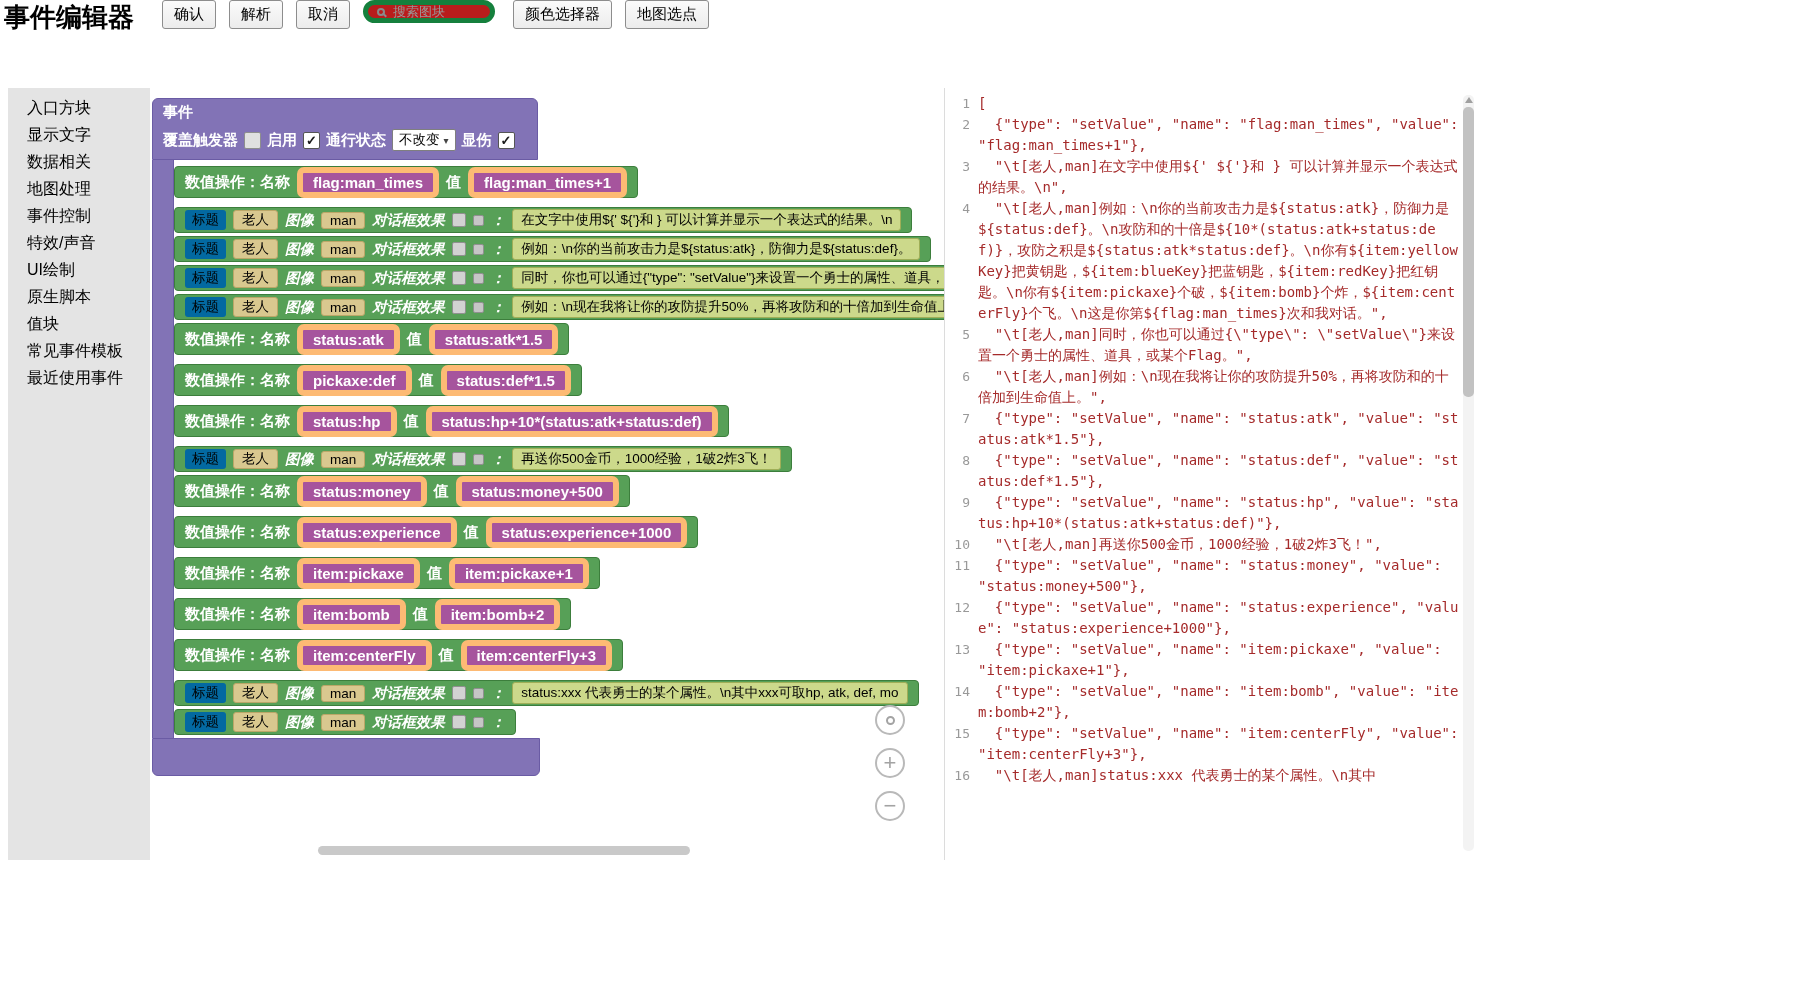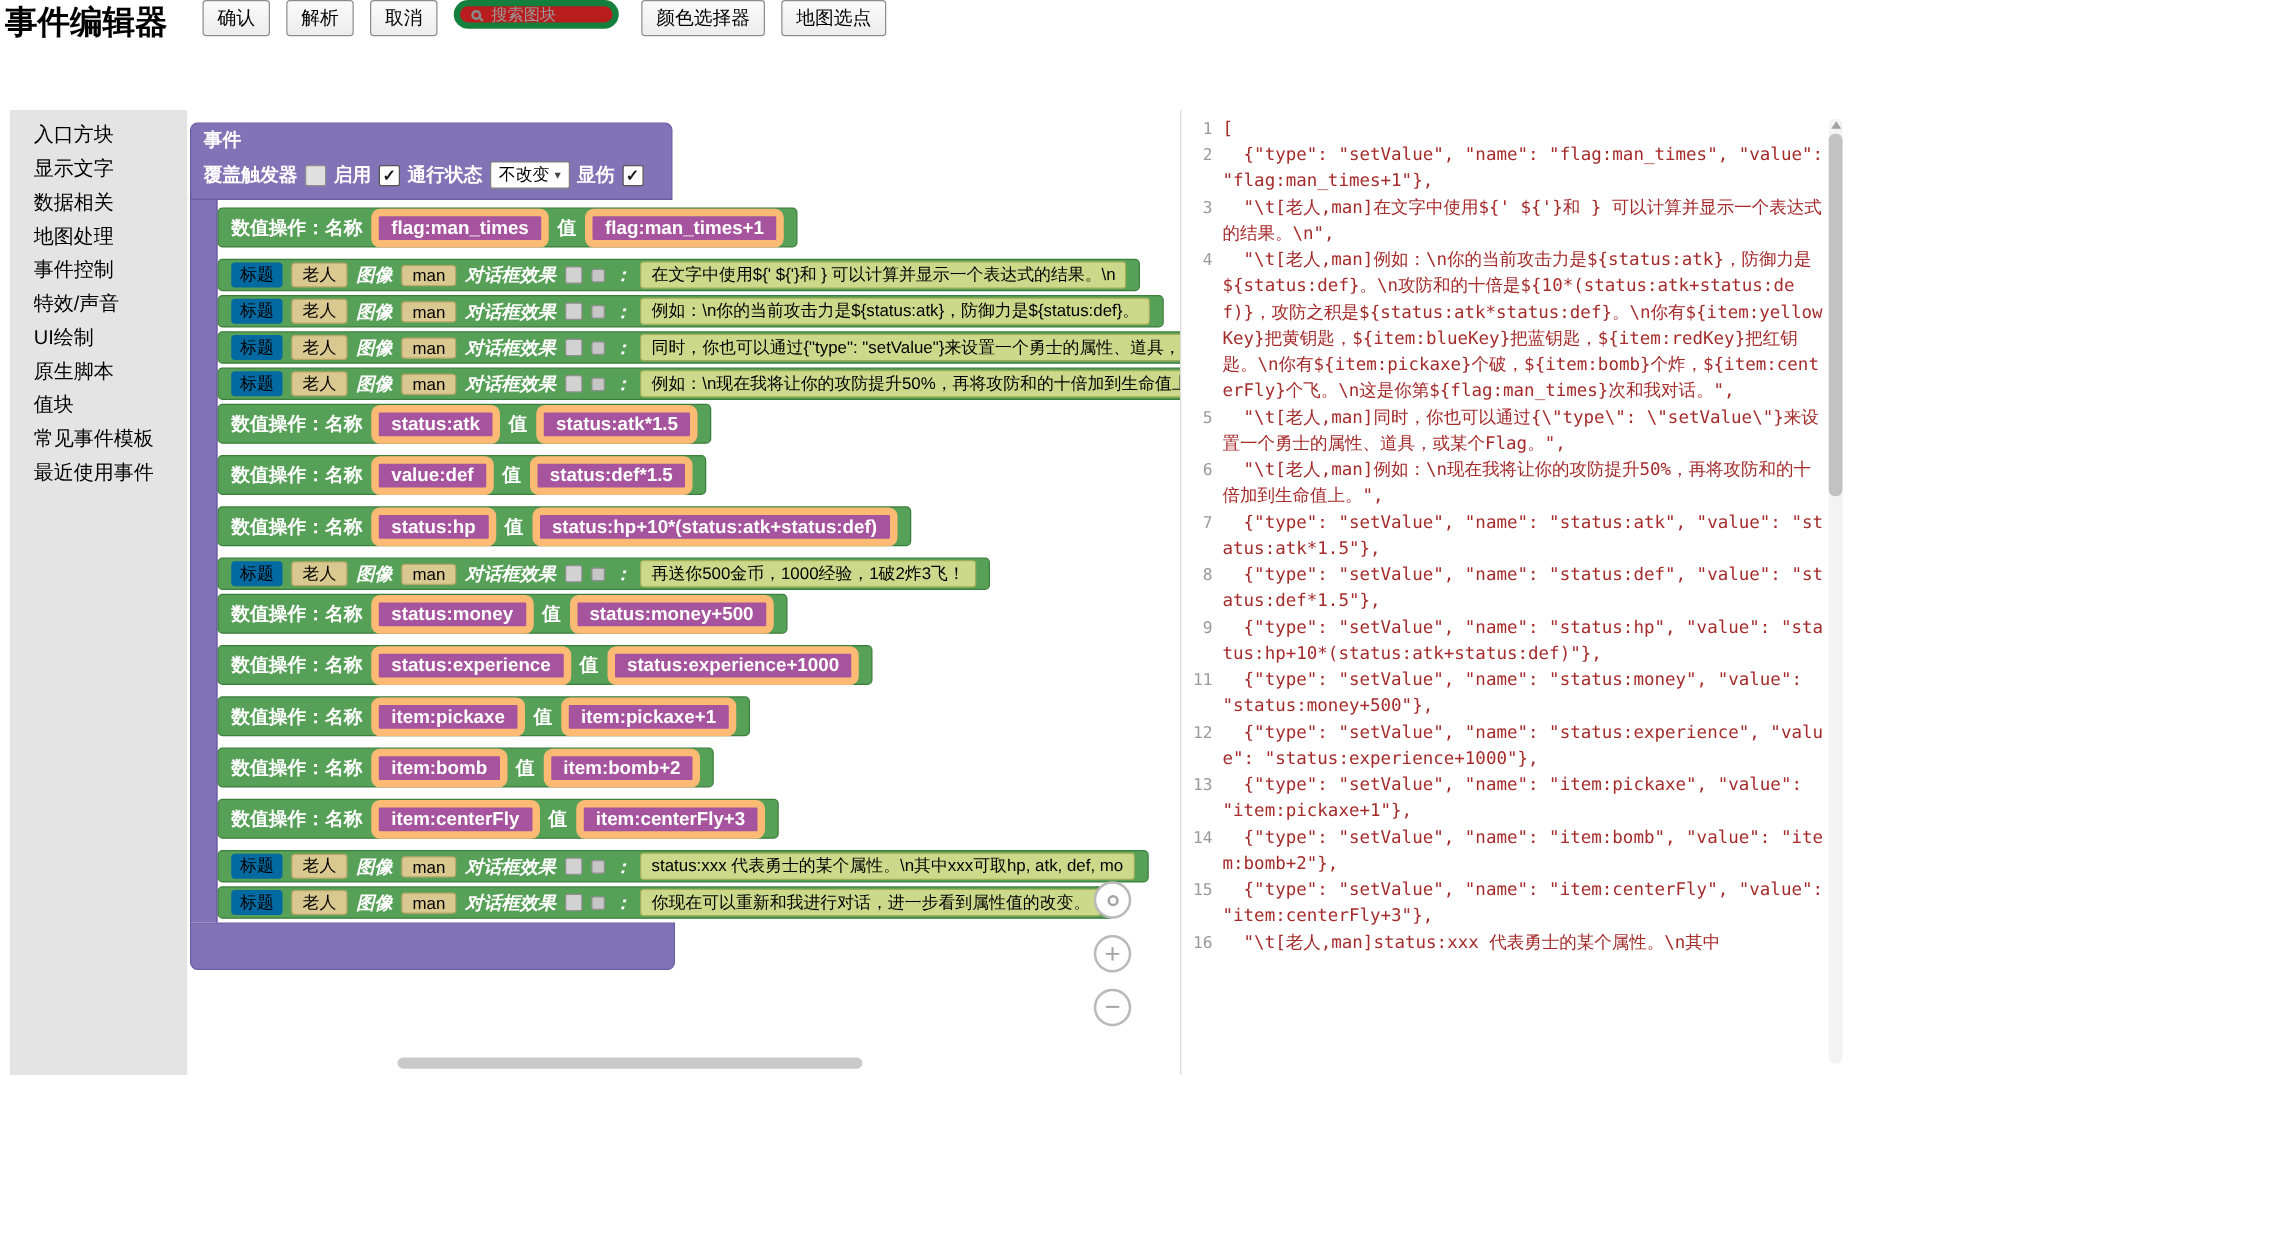--- a/index.html
+++ b/index.html
@@ -203,21 +203,21 @@
 
           <div class="row sv">
             <span class="bl">数值操作：名称</span>
             <span class="pill">status:atk</span>
             <span class="bl">值</span>
             <span class="pill">status:atk*1.5</span>
           </div>
 
           <div class="row sv">
             <span class="bl">数值操作：名称</span>
-            <span class="pill">value:def</span>
+            <span class="pill">pickaxe:def</span>
             <span class="bl">值</span>
             <span class="pill">status:def*1.5</span>
           </div>
 
           <div class="row sv">
             <span class="bl">数值操作：名称</span>
             <span class="pill">status:hp</span>
             <span class="bl">值</span>
             <span class="pill">status:hp+10*(status:atk+status:def)</span>
           </div>
@@ -283,21 +283,20 @@
 
           <div class="row dl">
             <span class="gl">标题</span>
             <span class="tf">老人</span>
             <span class="bl">图像</span>
             <span class="tf">man</span>
             <span class="bl">对话框效果</span>
             <span class="mini-cb"></span>
             <span class="mini-sq"></span>
             <span class="bl">：</span>
-            <span class="df">你现在可以重新和我进行对话，进一步看到属性值的改变。</span>
           </div>
 
         </div>
       </div>
 
       <div class="eb-foot"></div>
     </div>
 
     <div class="zoomctl">
       <div class="zc">
@@ -341,20 +340,24 @@
       </div>
     <div class="cl">
         <span class="ln">8</span>
         <span class="ct">  {"type": "setValue", "name": "status:def", "value": "status:def*1.5"},</span>
       </div>
     <div class="cl">
         <span class="ln">9</span>
         <span class="ct">  {"type": "setValue", "name": "status:hp", "value": "status:hp+10*(status:atk+status:def)"},</span>
       </div>
     <div class="cl">
+        <span class="ln">10</span>
+        <span class="ct">  "\t[老人,man]再送你500金币，1000经验，1破2炸3飞！",</span>
+      </div>
+    <div class="cl">
         <span class="ln">11</span>
         <span class="ct">  {"type": "setValue", "name": "status:money", "value": "status:money+500"},</span>
       </div>
     <div class="cl">
         <span class="ln">12</span>
         <span class="ct">  {"type": "setValue", "name": "status:experience", "value": "status:experience+1000"},</span>
       </div>
     <div class="cl">
         <span class="ln">13</span>
         <span class="ct">  {"type": "setValue", "name": "item:pickaxe", "value": "item:pickaxe+1"},</span>

